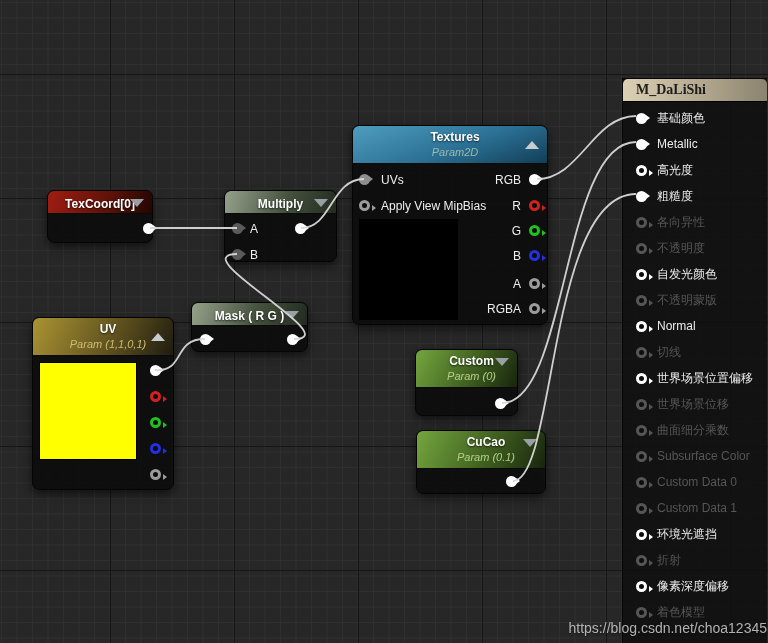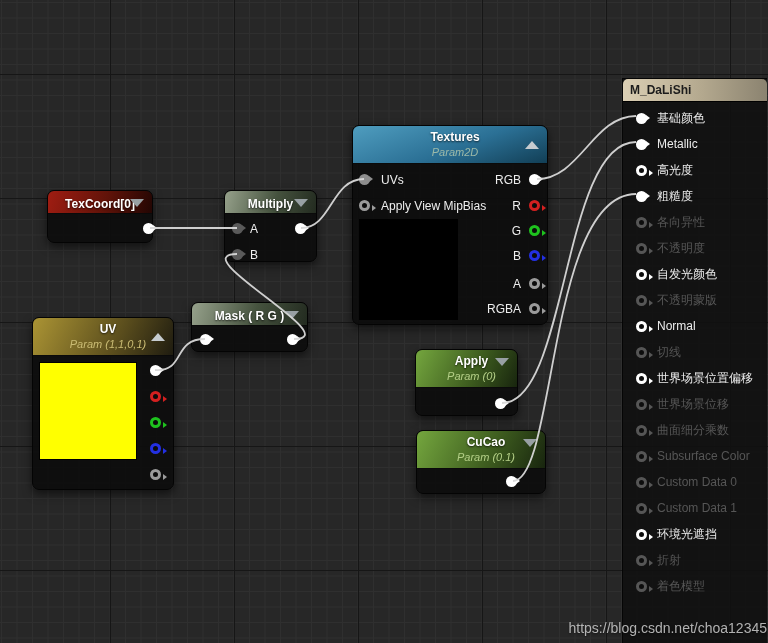--- a/index.html
+++ b/index.html
@@ -53,21 +53,21 @@
   .c-blue{color:#2330e2;}
   .plabel{position:absolute;font-size:12px;color:#eeeeee;height:14px;line-height:14px;white-space:nowrap;}
   .preview{position:absolute;border:1px solid #000;}
   .wires{position:absolute;left:0;top:0;z-index:40;pointer-events:none;}
   
   .panel{position:absolute;left:622px;top:78px;width:144px;height:565px;
     background:rgba(16,16,16,0.88);border-left:1px solid #050505;border-top:1px solid #050505;}
   .panel-hdr{height:22px;line-height:22px;border-radius:5px 5px 0 0;
     background:linear-gradient(to right,#dbcfb4 0%,#b3a88e 55%,#8b English 100%);
     background:linear-gradient(to right,#dbcfb4 0%,#b3a88e 55%,#8b8370 100%);
-    padding-left:7px;font-size:12px;font-weight:bold;color:#1c1c1c;border-bottom:1px solid #000;}
+    padding-left:13px;font-size:14px;font-weight:bold;color:#1c1c1c;border-bottom:1px solid #000;font-family:Liberation Serif, serif;}
   .prow{display:flex;align-items:center;height:26px;}
   .prows{padding-top:3px;}
   .prow .pin{position:relative;margin-left:13px;flex:0 0 11px;}
   .prow .plbl{margin-left:10px;font-size:12px;white-space:nowrap;}
   .prow.on .plbl{color:#ececec;}
   .prow.off .plbl{color:#565656;}
   .watermark{position:absolute;right:1px;bottom:7px;font-size:14px;color:#cdcdcd;opacity:.85;
     text-shadow:0 1px 2px rgba(0,0,0,.6);z-index:50;}
 </style>
 </head>
@@ -143,36 +143,40 @@
           <span class="plbl">Custom Data 1</span>
         </div>
       <div class="prow on">
           <span class="pin pin-ring c-white"></span>
           <span class="plbl">环境光遮挡</span>
         </div>
       <div class="prow off">
           <span class="pin pin-ring c-dim"></span>
           <span class="plbl">折射</span>
         </div>
+      <div class="prow on">
+          <span class="pin pin-ring c-white"></span>
+          <span class="plbl">像素深度偏移</span>
+        </div>
       <div class="prow off">
           <span class="pin pin-ring c-dim"></span>
           <span class="plbl">着色模型</span>
         </div>
     </div>
   </div>
 
   <div class="node" style="left:47px;top:190px;width:106px;height:53px;">
     <div class="hdr hdr1 hdr-red">
       <span class="title">TexCoord[0]</span>
       <span class="tri tri-down"></span>
     </div>
     <span class="pin pin-fill c-white" style="left:95px;top:32px;"></span>
   </div>
 
-  <div class="node" style="left:224px;top:190px;width:93px;height:72px;">
+  <div class="node" style="left:224px;top:190px;width:113px;height:72px;">
     <div class="hdr hdr1 hdr-op">
       <span class="title">Multiply</span>
       <span class="tri tri-down"></span>
     </div>
     <span class="pin pin-fill" style="left:7px;top:32px;color:#5a5a5a;"></span>
     <span class="plabel" style="left:25px;top:31px;">A</span>
     <span class="pin pin-fill" style="left:7px;top:58px;color:#5a5a5a;"></span>
     <span class="plabel" style="left:25px;top:57px;">B</span>
     <span class="pin pin-fill c-white" style="left:70px;top:32px;"></span>
   </div>
@@ -220,21 +224,21 @@
     <div class="preview" style="left: 6px; top: 44px; width: 96px; height: 96px; background: rgb(255, 255, 0);"></div>
     <span class="pin pin-fill c-white" style="left:117px;top:47px;"></span>
     <span class="pin pin-ring c-red" style="left:117px;top:73px;"></span>
     <span class="pin pin-ring c-green" style="left:117px;top:99px;"></span>
     <span class="pin pin-ring c-blue" style="left:117px;top:125px;"></span>
     <span class="pin pin-ring c-gray" style="left:117px;top:151px;"></span>
   </div>
 
   <div class="node" style="left:415px;top:349px;width:103px;height:67px;">
     <div class="hdr hdr2 hdr-green">
-      <span class="title">Apply</span>
+      <span class="title">Custom</span>
       <span class="subtitle sub-green">Param (0)</span>
       <span class="tri tri-down" style="top:8px;"></span>
     </div>
     <span class="pin pin-fill c-white" style="left:79px;top:48px;"></span>
   </div>
 
   <div class="node" style="left:416px;top:430px;width:130px;height:64px;">
     <div class="hdr hdr2 hdr-green">
       <span class="title">CuCao</span>
       <span class="subtitle sub-green">Param (0.1)</span>

